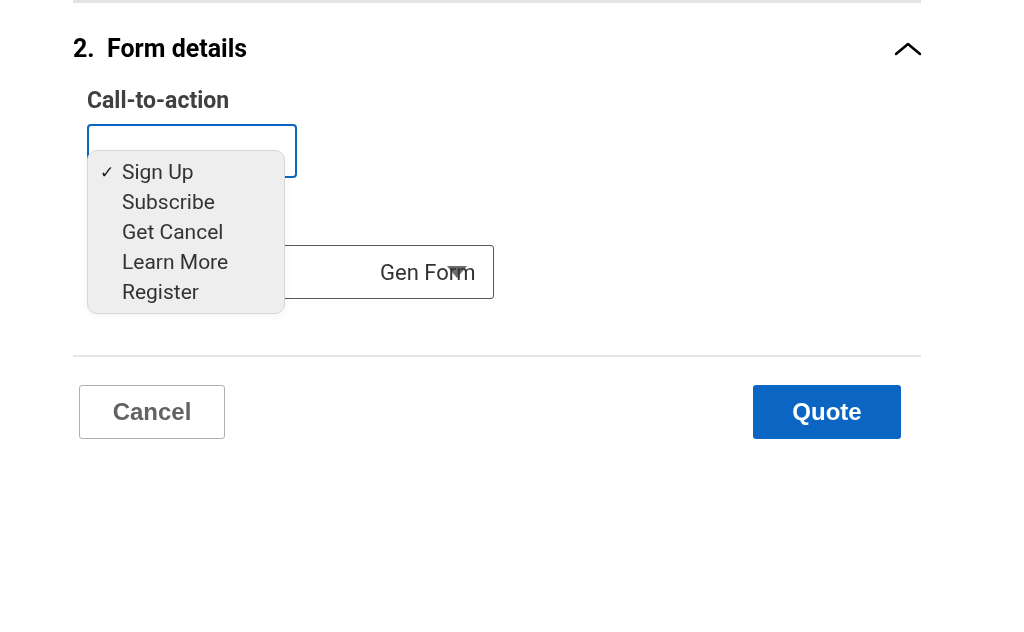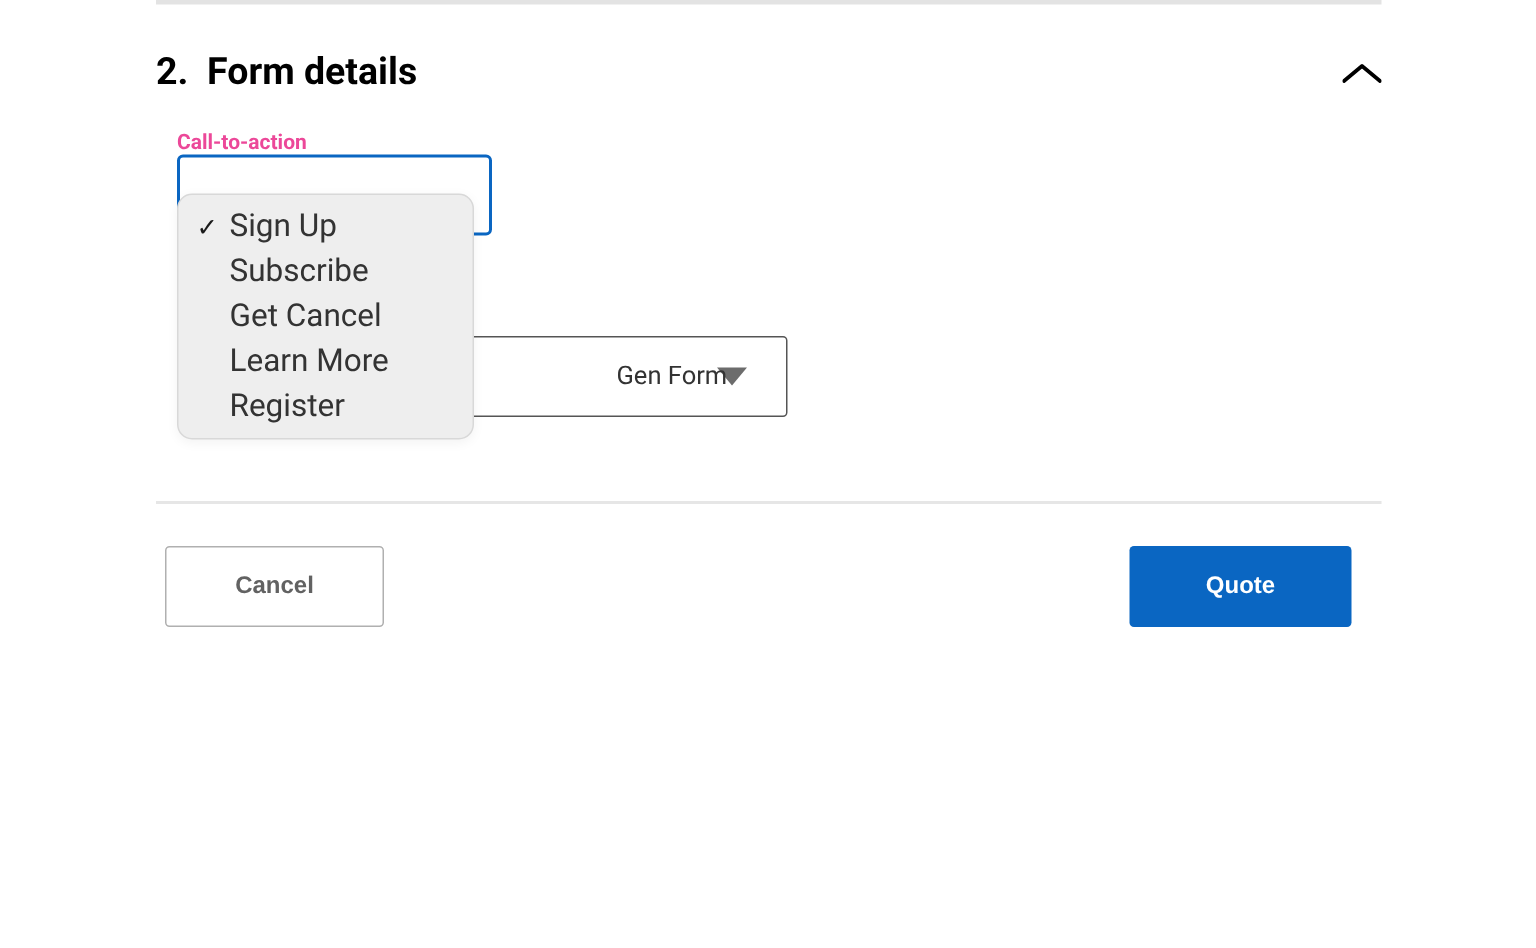--- a/index.html
+++ b/index.html
@@ -7,21 +7,21 @@
       padding: 0;
       box-sizing: border-box;
     }
     body {
       font-family: -apple-system, BlinkMacSystemFont, "Segoe UI", Roboto, Helvetica, Arial, sans-serif;
       background: #ffffff;
       width: 1024px;
       height: 632px;
     }
     .container {
-      padding: 0 103px 0 104px;
+      padding: 0 103px 0 73px;
     }
     .divider {
       height: 3px;
       background: #e3e3e3;
       width: 100%;
     }
     .section-header {
       display: flex;
       justify-content: space-between;
       align-items: center;
@@ -30,24 +30,25 @@
     .section-header h2 {
       font-size: 25px;
       font-weight: 700;
       color: #000000;
     }
     .chevron {
       width: 26px;
       height: 14px;
     }
     .field-label {
-      font-size: 14px;
+      font-size: 23px;
       font-weight: 700;
-      color: #ec4899;
+      color: #404040;
       margin-left: 14px;
+      margin-bottom: 10px;
     }
     .field-area {
       position: relative;
       margin-left: 14px;
     }
     .cta-select-outline {
       width: 210px;
       height: 54px;
       border: 2px solid #0a66c2;
       border-radius: 4px;
@@ -61,21 +62,21 @@
     .text-select {
       width: 407px;
       height: 54px;
       border: 1px solid #555555;
       border-radius: 3px;
       background: #ffffff;
       display: flex;
       align-items: center;
       justify-content: space-between;
       padding: 0 26px 0 18px;
-      font-size: 17px;
+      font-size: 22px;
       color: #333333;
       cursor: pointer;
     }
     .text-select .caret {
       width: 0;
       height: 0;
       border-left: 10px solid transparent;
       border-right: 10px solid transparent;
       border-top: 12px solid #6c6c6c;
     }
@@ -114,21 +115,21 @@
     .footer {
       display: flex;
       justify-content: space-between;
       align-items: center;
       margin-top: 28px;
       padding: 0 0px;
     }
     .btn {
       height: 54px;
       border-radius: 3px;
-      font-size: 16px;
+      font-size: 24px;
       font-weight: 600;
       cursor: pointer;
       display: flex;
       align-items: center;
       justify-content: center;
     }
     .btn-cancel {
       width: 146px;
       border: 1px solid #b0b0b0;
       background: #ffffff;

